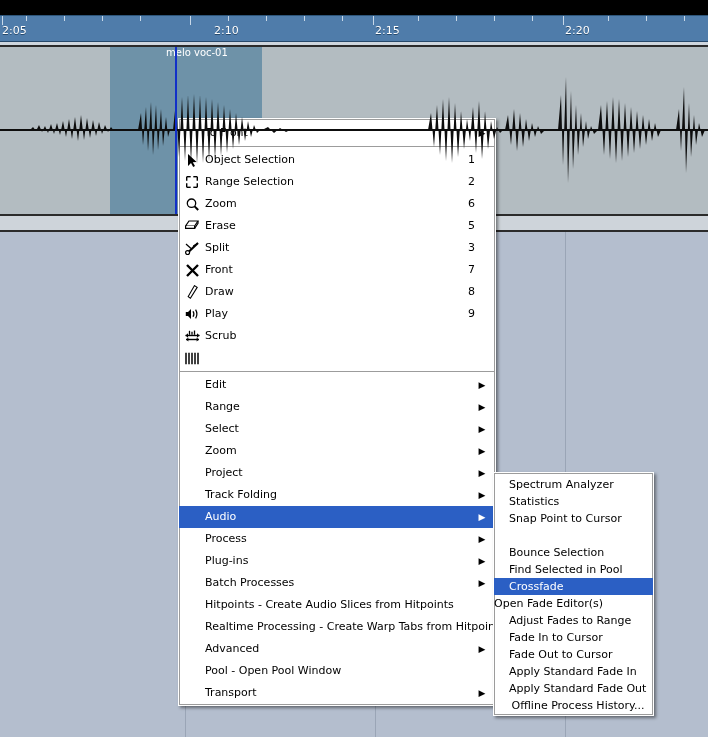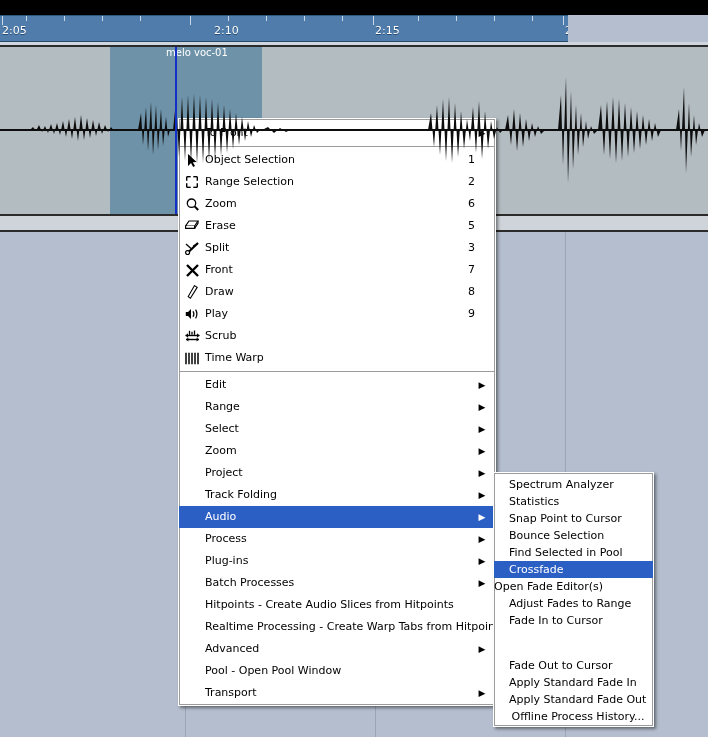--- a/index.html
+++ b/index.html
@@ -8,21 +8,21 @@
     background:#b4bece;
     font-family:"DejaVu Sans","Liberation Sans",sans-serif;
     -webkit-font-smoothing:none;
   }
   .app{position:absolute;inset:0;}
 
   
   .topstrip{position:absolute;left:0;top:0;width:708px;height:15px;background:#000;}
 
   
-  .ruler{position:absolute;left:0;top:15px;width:568px;height:27px;
+  .ruler{position:absolute;left:0;top:15px;width:708px;height:27px;
     background:#4f7caa;border-top:1px solid #2d5579;border-bottom:1px solid #27496b;
     box-sizing:border-box;overflow:hidden;}
   .ruler .tick{position:absolute;top:0;width:1px;background:#c8d8e8;}
   .ruler .tick.major{height:9px;}
   .ruler .tick.minor{height:5px;}
   .ruler .rlabel{position:absolute;top:9px;color:#fff;font-size:11px;line-height:12px;
     text-shadow:0 1px 0 #27496b;white-space:nowrap;}
 
   
   .sep1{position:absolute;left:0;top:42px;width:708px;height:3px;background:#cfd6de;}
@@ -286,21 +286,20 @@
             <svg width="14" height="13" viewBox="0 0 14 13">
               <g stroke="#000" stroke-width="1.5">
                 <path d="M1 0.8 v11.4"></path>
                 <path d="M4 0.8 v11.4"></path>
                 <path d="M7 0.8 v11.4"></path>
                 <path d="M10 0.8 v11.4"></path>
                 <path d="M13 0.8 v11.4"></path>
               </g>
             </svg>
           </span>
-          <span class="lbl">Time Warp</span>
           <span class="key"></span>
           <span class="arrow" style="visibility: hidden;">▶</span>
         </div>
       </div>
     <div class="msep"></div>
     <div id="section-items">
         <div class="mi indent">
           <span class="ic" style="width: 0px; min-width: 0px;"></span>
           <span class="lbl">Edit</span>
           <span class="arrow">▶</span>
@@ -383,39 +382,39 @@
     <div id="sub-items">
         <div class="mi" style="height: 17px; line-height: 17px;">
           <span class="lbl" style="padding-left: 15px;">Spectrum Analyzer</span>
         </div>
         <div class="mi" style="height: 17px; line-height: 17px;">
           <span class="lbl" style="padding-left: 15px;">Statistics</span>
         </div>
         <div class="mi" style="height: 17px; line-height: 17px;">
           <span class="lbl" style="padding-left: 15px;">Snap Point to Cursor</span>
         </div>
-        <div class="mi" style="height: 17px; line-height: 17px;">
+        <div class="mi" style="height: 17px; line-height: 17px; margin-top: 17px;">
           <span class="lbl" style="padding-left: 15px;">Bounce Selection</span>
         </div>
         <div class="mi" style="height: 17px; line-height: 17px;">
           <span class="lbl" style="padding-left: 15px;">Find Selected in Pool</span>
         </div>
         <div class="mi hl" style="height: 17px; line-height: 17px;">
           <span class="lbl" style="padding-left: 15px;">Crossfade</span>
         </div>
         <div class="mi" style="height: 17px; line-height: 17px;">
           <span class="lbl" style="">Open Fade Editor(s)</span>
         </div>
         <div class="mi" style="height: 17px; line-height: 17px;">
           <span class="lbl" style="padding-left: 15px;">Adjust Fades to Range</span>
         </div>
         <div class="mi" style="height: 17px; line-height: 17px;">
           <span class="lbl" style="padding-left: 15px;">Fade In to Cursor</span>
         </div>
-        <div class="mi" style="height: 17px; line-height: 17px; margin-top: 28px;">
+        <div class="mi" style="height: 17px; line-height: 17px;">
           <span class="lbl" style="padding-left: 15px;">Fade Out to Cursor</span>
         </div>
         <div class="mi" style="height: 17px; line-height: 17px;">
           <span class="lbl" style="padding-left: 15px;">Apply Standard Fade In</span>
         </div>
         <div class="mi" style="height: 17px; line-height: 17px;">
           <span class="lbl" style="padding-left: 15px;">Apply Standard Fade Out</span>
         </div>
         <div class="mi" style="height: 17px; line-height: 17px; text-align: center;">
           <span class="lbl" style="padding-left: 15px;">Offline Process History...</span>

